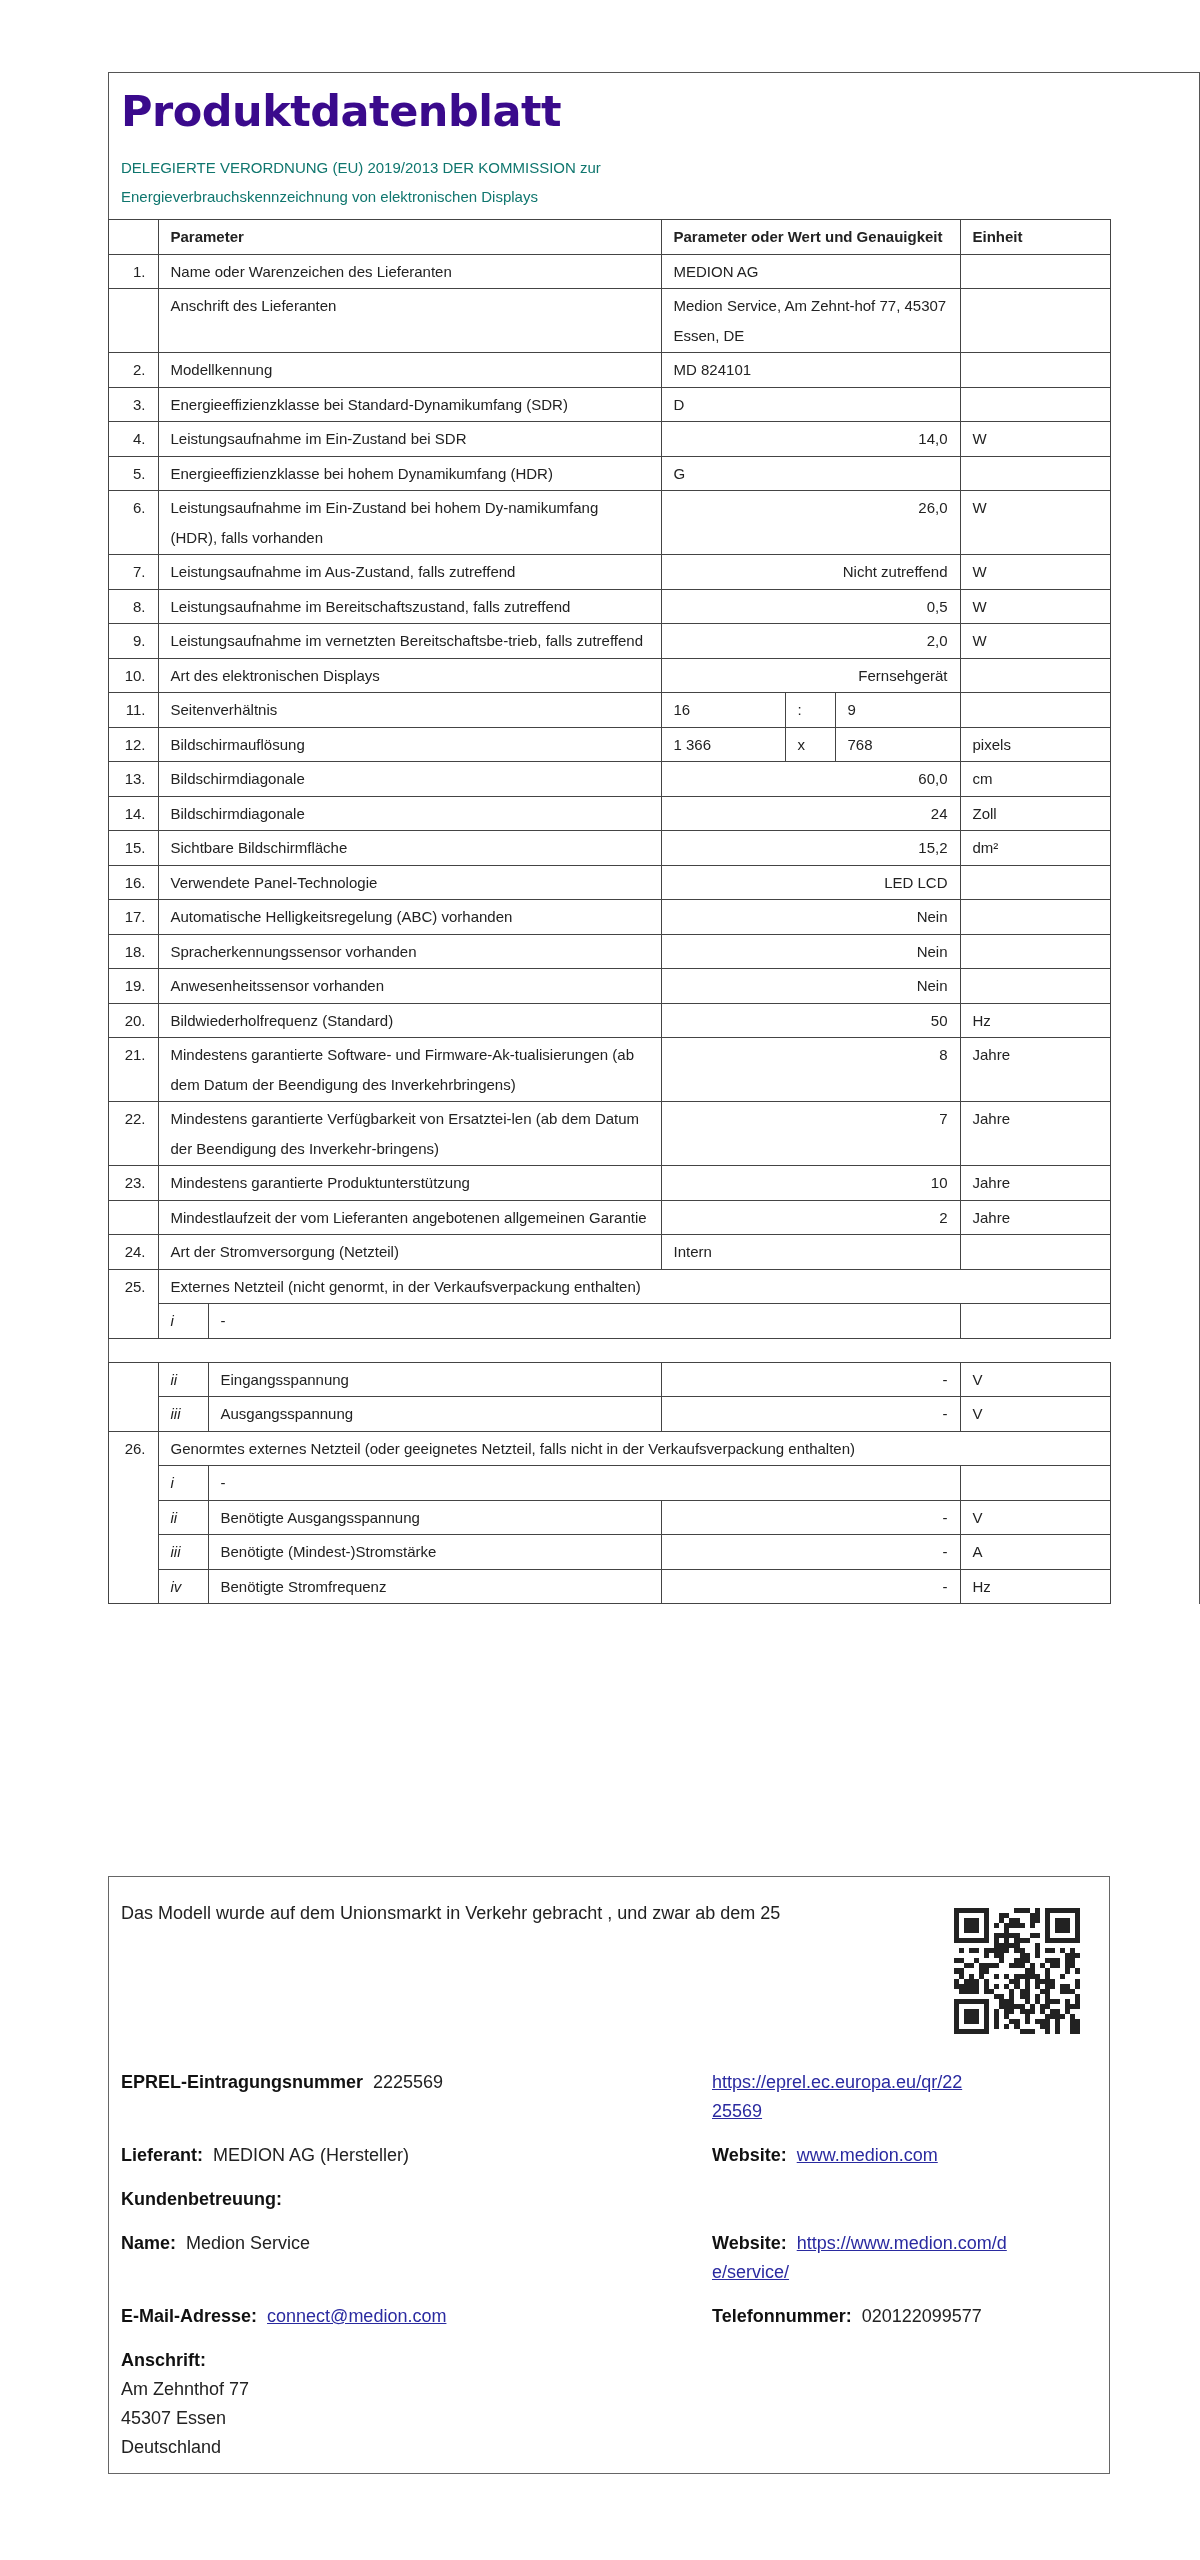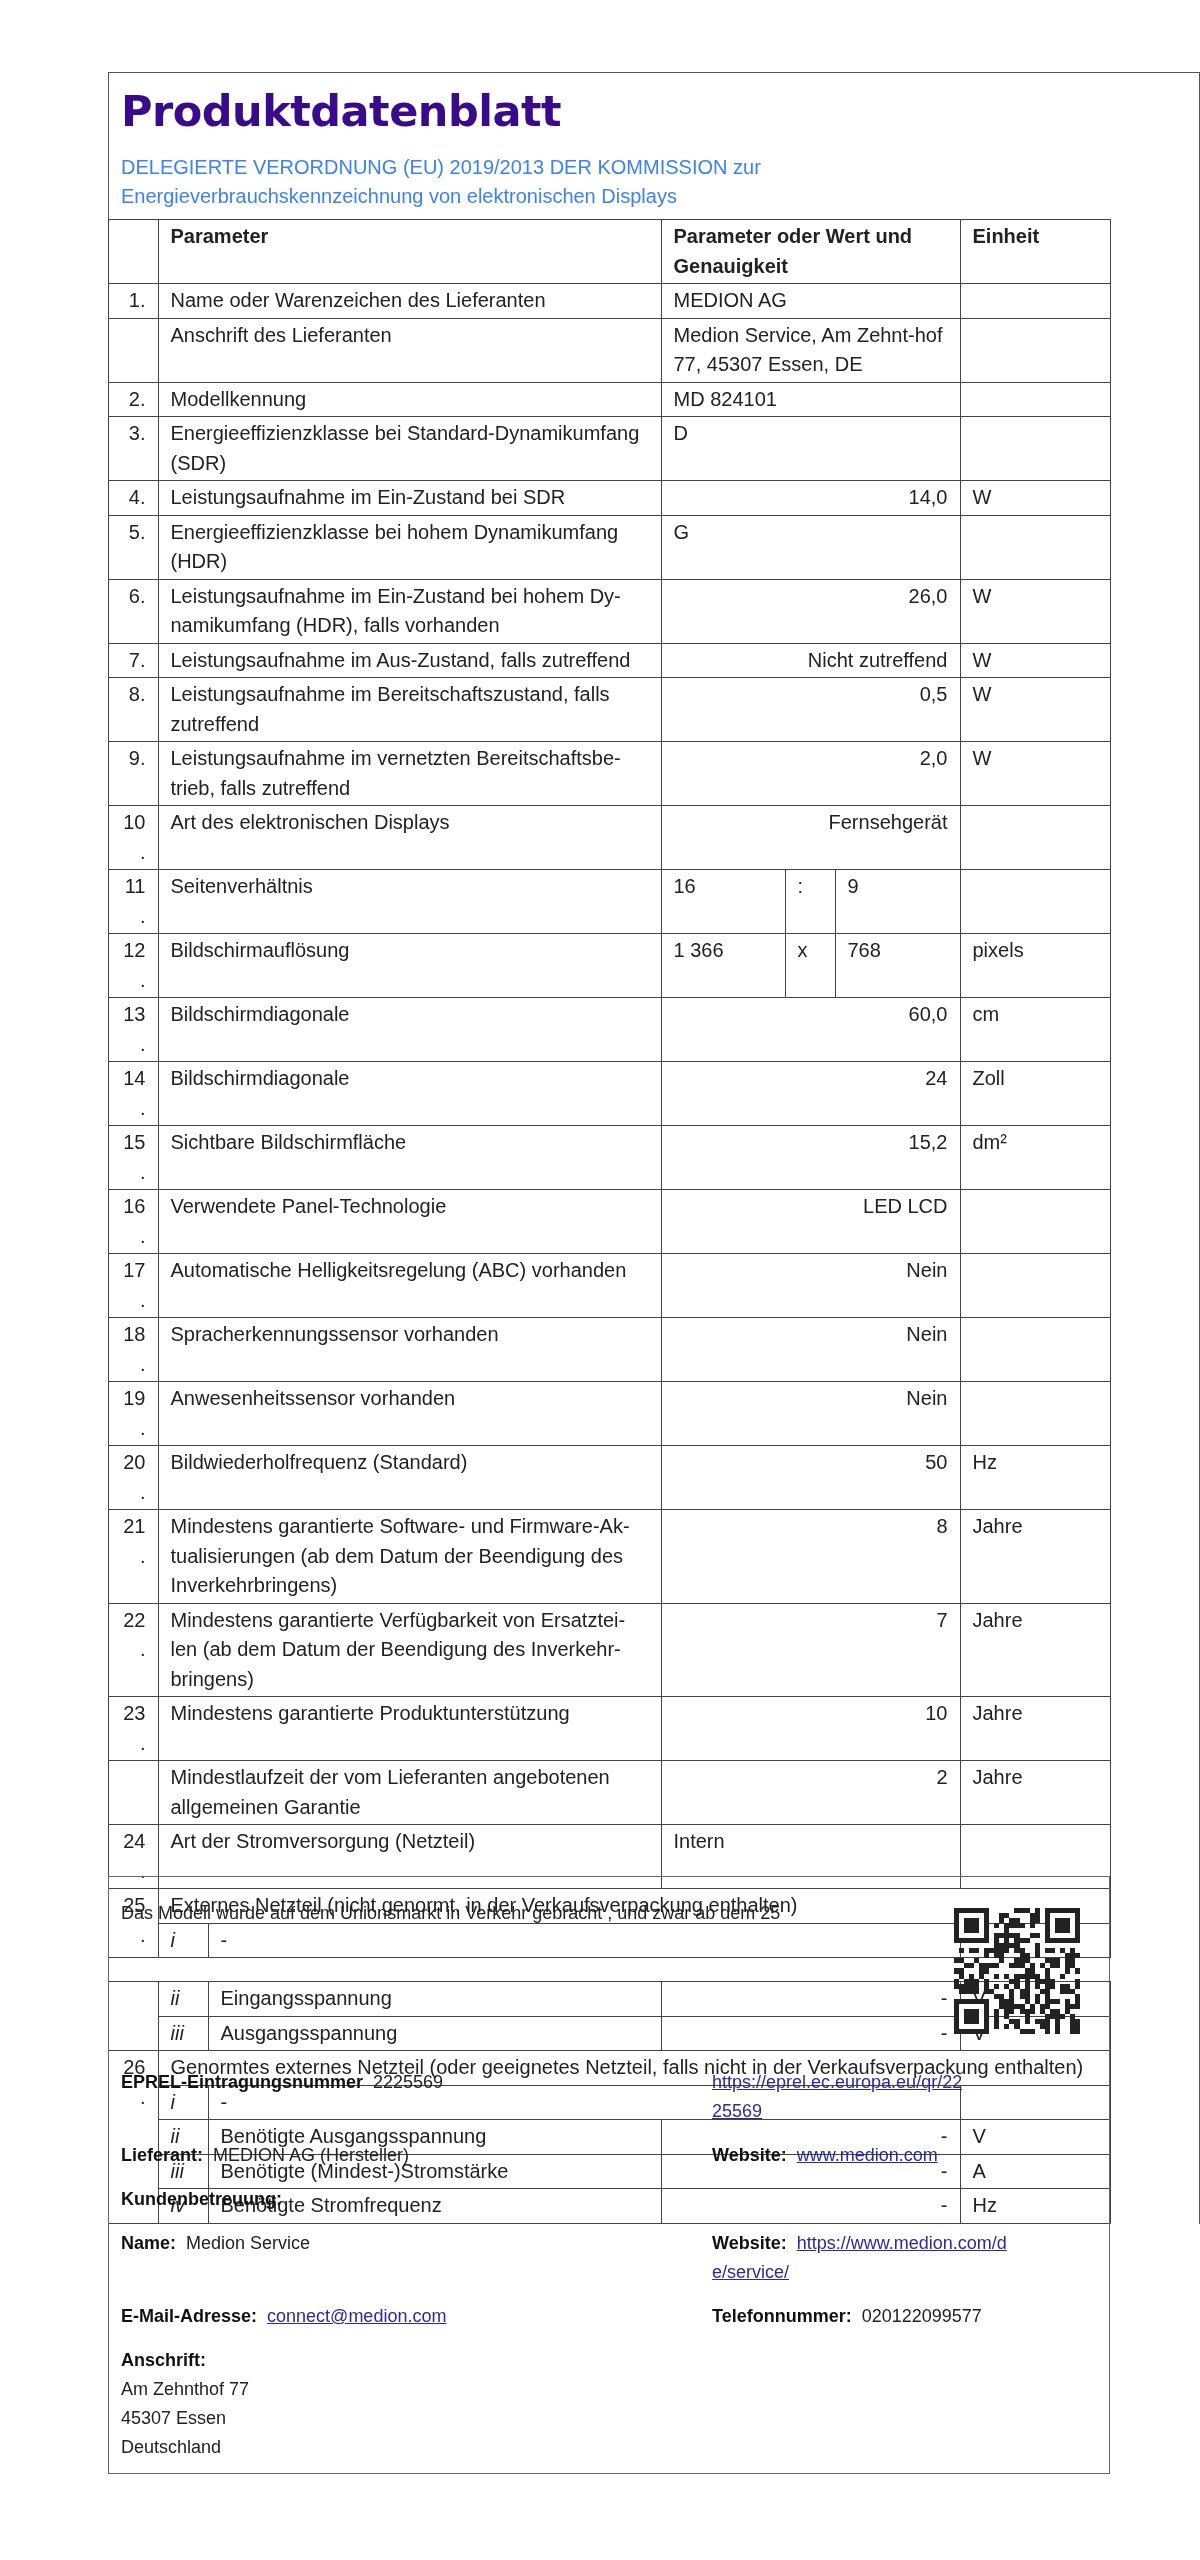--- a/index.html
+++ b/index.html
@@ -9,25 +9,25 @@
   }
   .sheet {
     position: absolute; left: 108px; top: 72px; width: 1092px;
     border: 1.5px solid #555; border-bottom: none; box-sizing: border-box;
   }
   .title {
     font-family: "DejaVu Sans", sans-serif; font-weight: bold; font-size: 43px;
     color: #3a0a8c; letter-spacing: -0.5px; padding: 6px 0 0 12px; height: 64px; line-height: 64px;
   }
   .subtitle {
-    font-size: 20px; line-height: 29px; padding: 10px 0 8px 12px; color: #3b82f6;
+    font-size: 15px; line-height: 29px; padding: 10px 0 8px 12px; color: #0f766e;
   }
   table.grid {
     border-collapse: collapse; width: 1002px; margin-left: -1.5px; table-layout: fixed;
-    font-size: 20px; line-height: 29.5px;
+    font-size: 15px; line-height: 29.5px;
   }
   table.grid td {
     border: 1.5px solid #444; padding: 2px 12px 2px 12px; vertical-align: top;
     box-sizing: border-box; word-wrap: break-word;
   }
   td.num { text-align: right; padding-right: 8px; padding-left: 2px; }
   td.val-r { text-align: right; padding-right: 14px; }
   td.val-c { text-align: left; }
   td.bold { font-weight: bold; }
   td.roman { font-style: italic; padding-left: 14px; }

